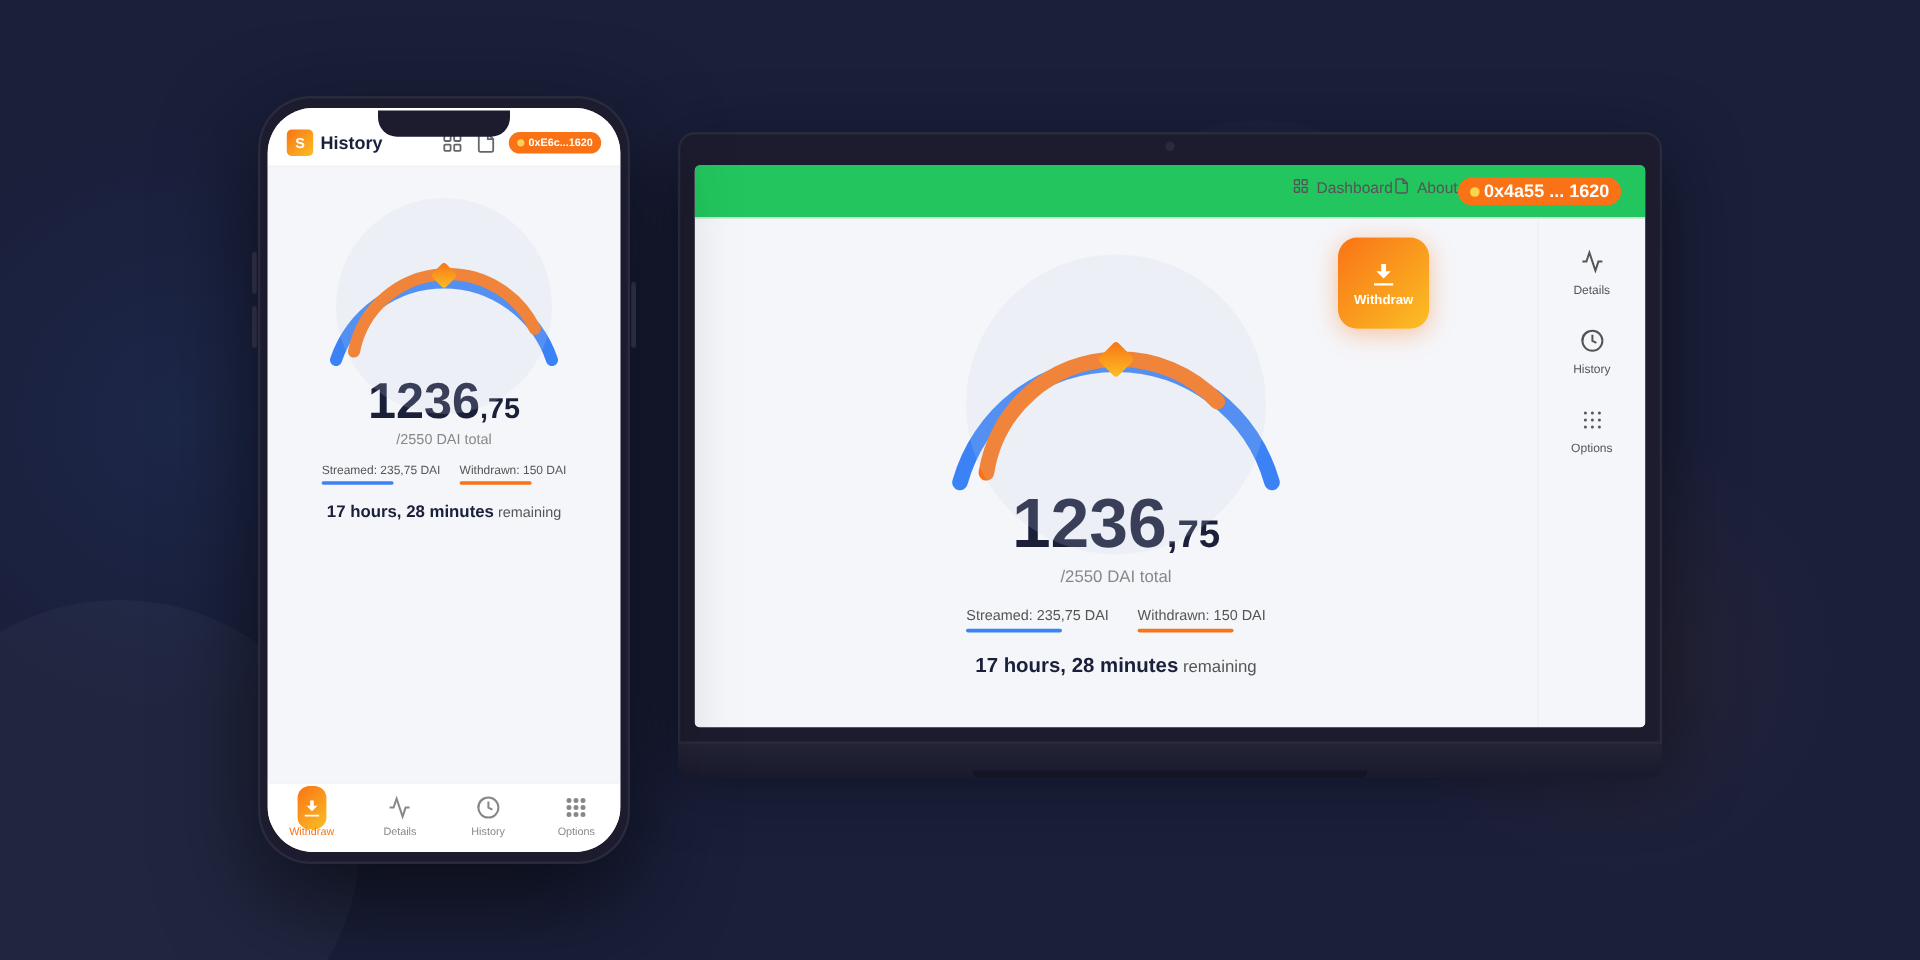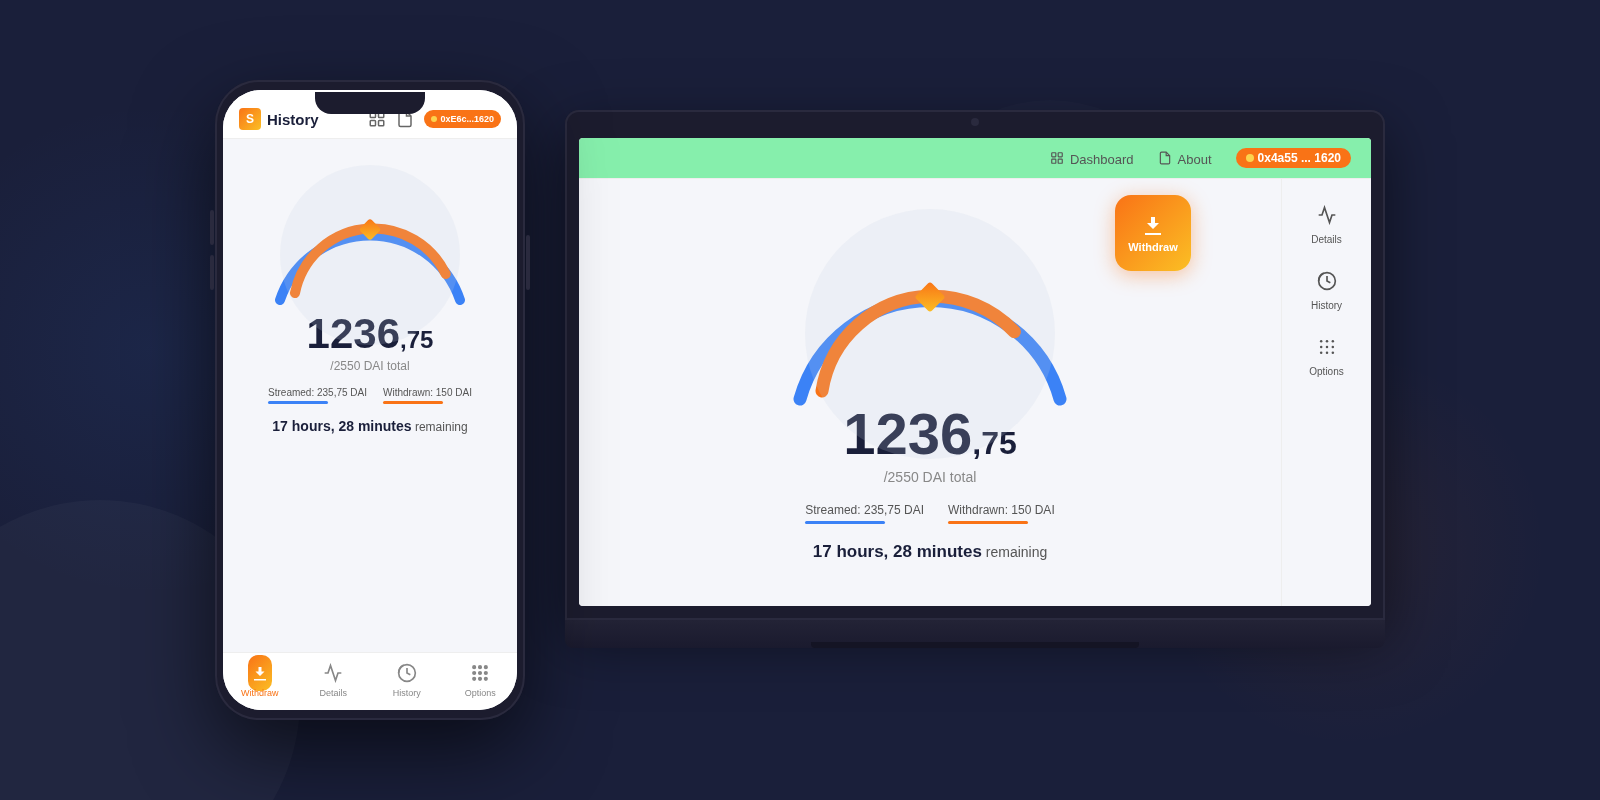--- a/index.html
+++ b/index.html
@@ -313,43 +313,42 @@
       left: 30%;
       right: 30%;
       height: 6px;
       background: #141424;
       border-radius: 0 0 4px 4px;
     }
 
     
     .laptop-header {
       display: flex;
-      align-items: flex-end;
+      align-items: flex-start;
       justify-content: flex-end;
       padding: 10px 20px;
-      background: #86efac;
+      background: #22c55e;
       border-bottom: 1px solid #eee;
-      gap: 24px;
     }
     .laptop-nav-item {
       display: flex;
       align-items: center;
       gap: 6px;
       font-size: 13px;
       color: #555;
       cursor: pointer;
     }
     .laptop-nav-icon {
       font-size: 14px;
     }
     .wallet-badge-laptop {
       background: #f97316;
       border-radius: 20px;
       padding: 3px 10px;
-      font-size: 12px;
+      font-size: 15px;
       color: #fff;
       font-weight: 600;
       display: flex;
       align-items: center;
       gap: 4px;
     }
     .wallet-dot-laptop {
       width: 8px;
       height: 8px;
       background: #fcd34d;

